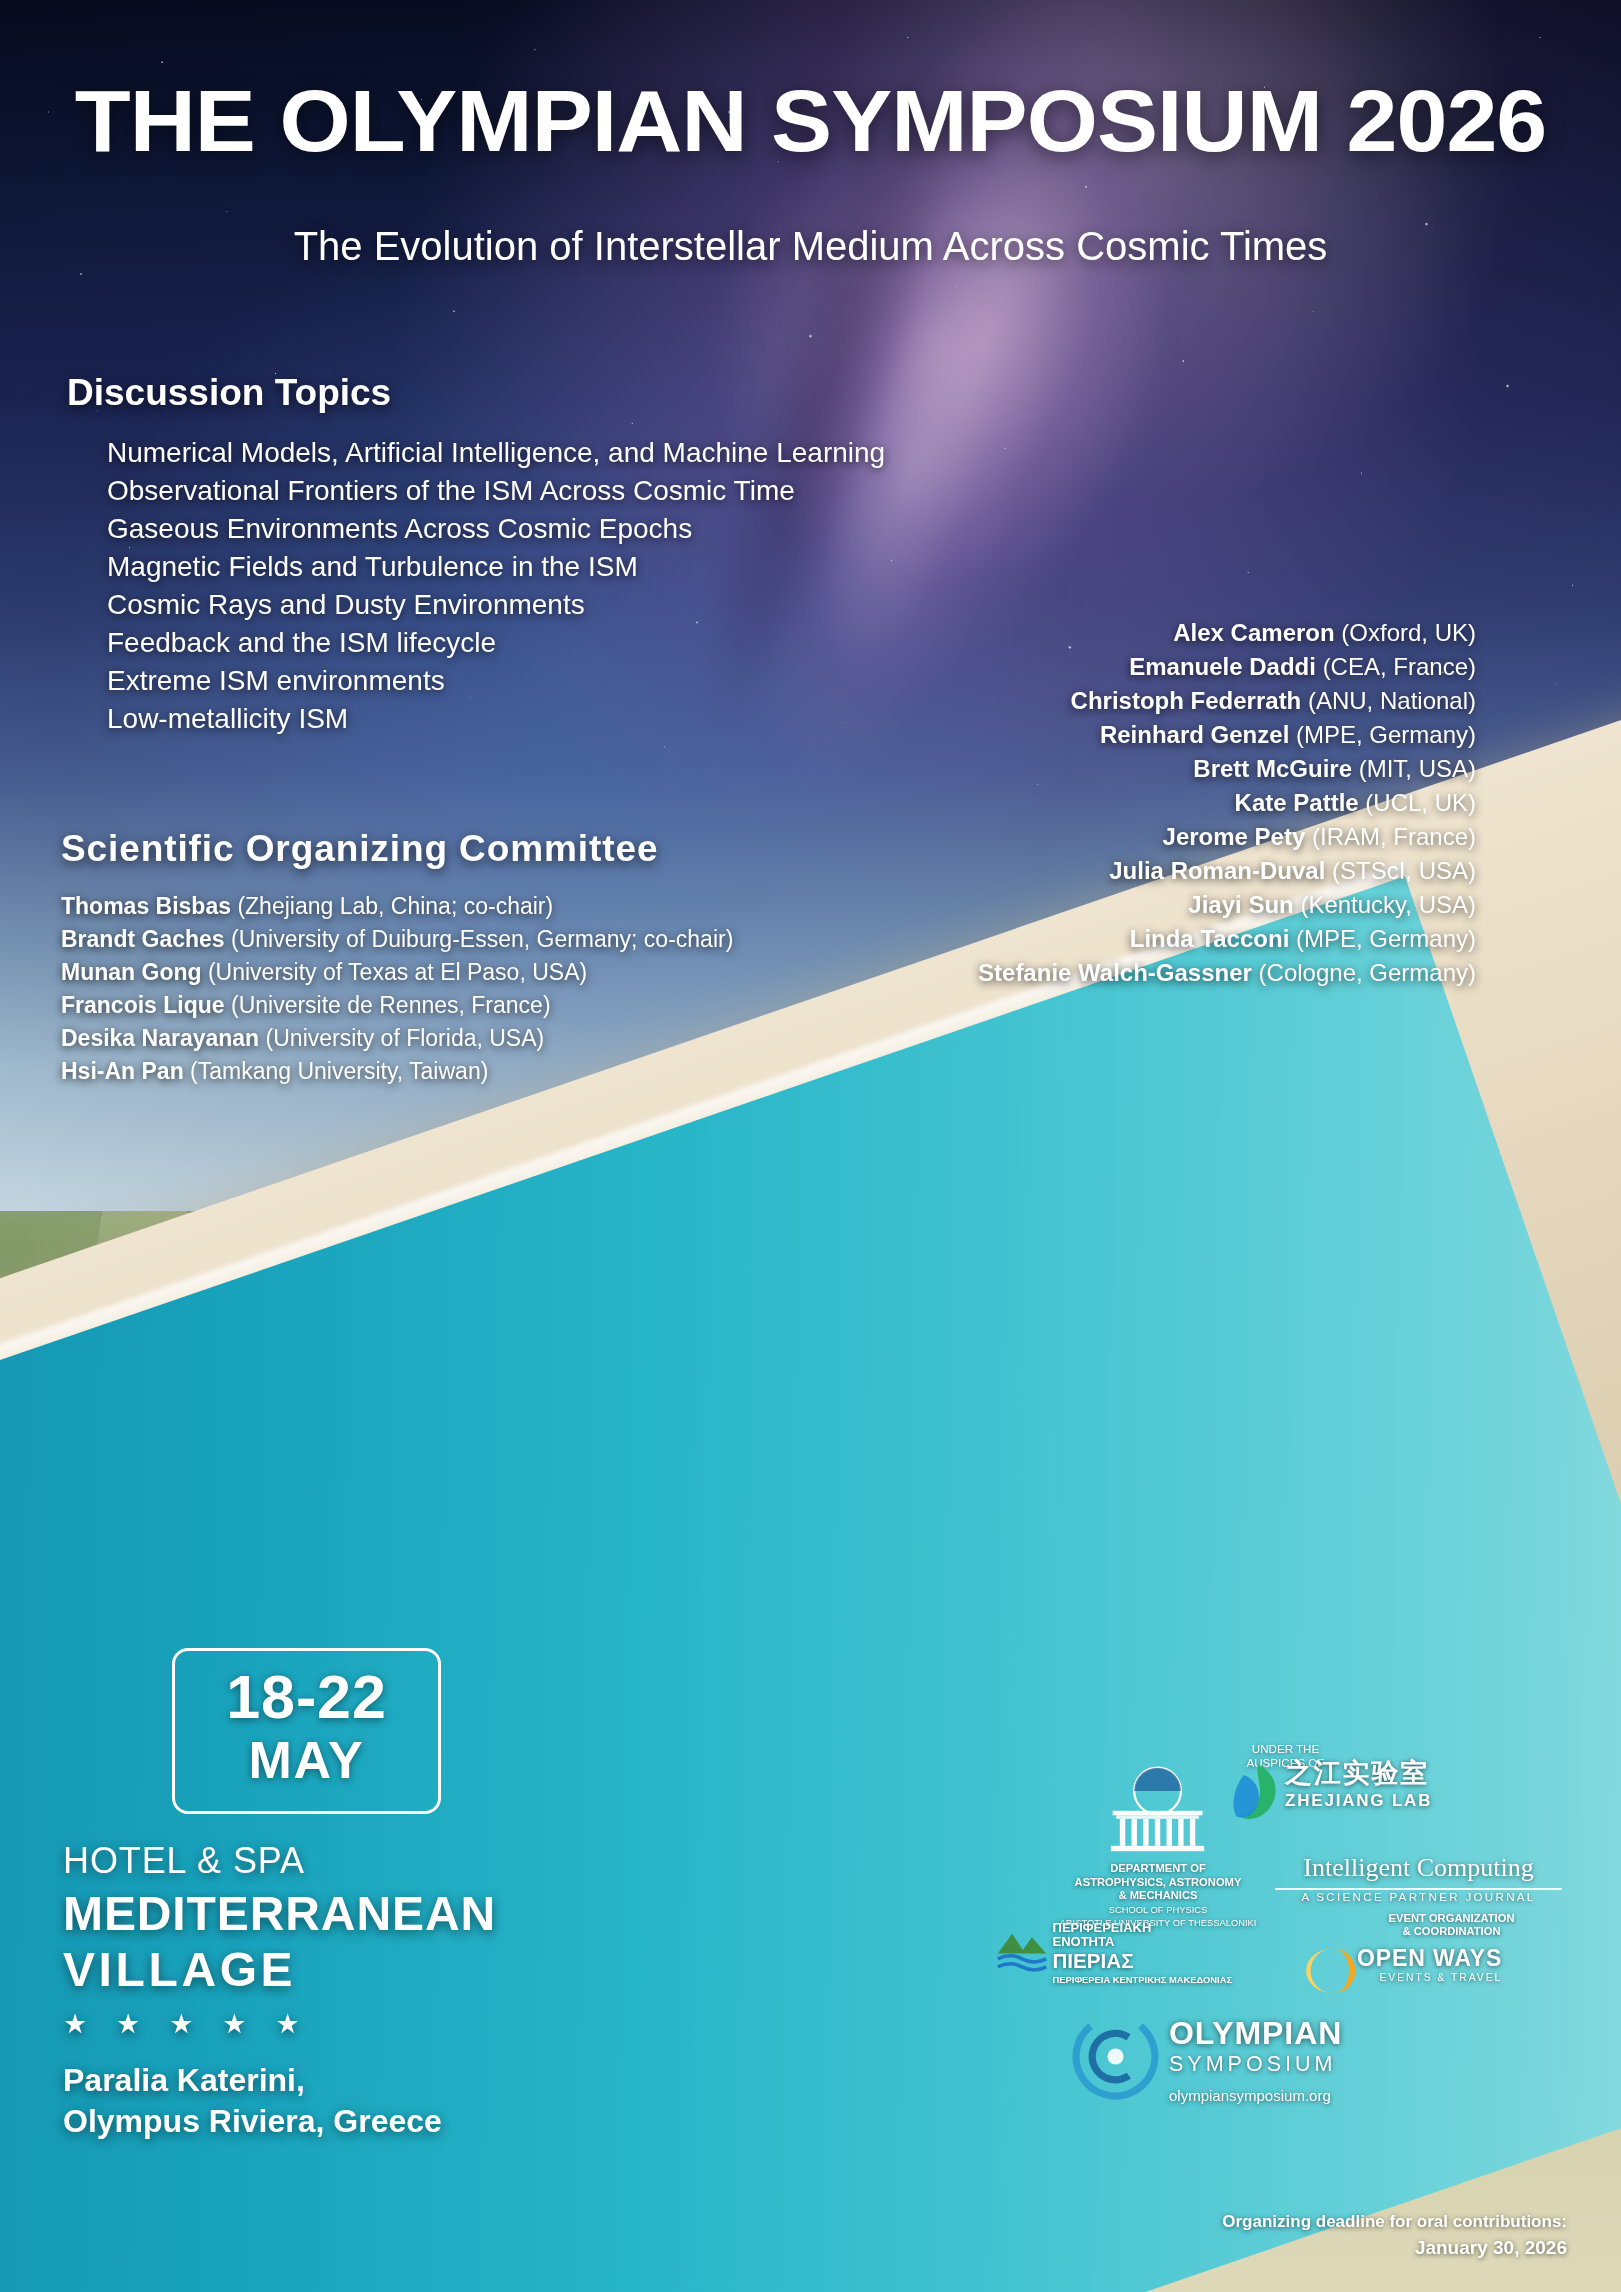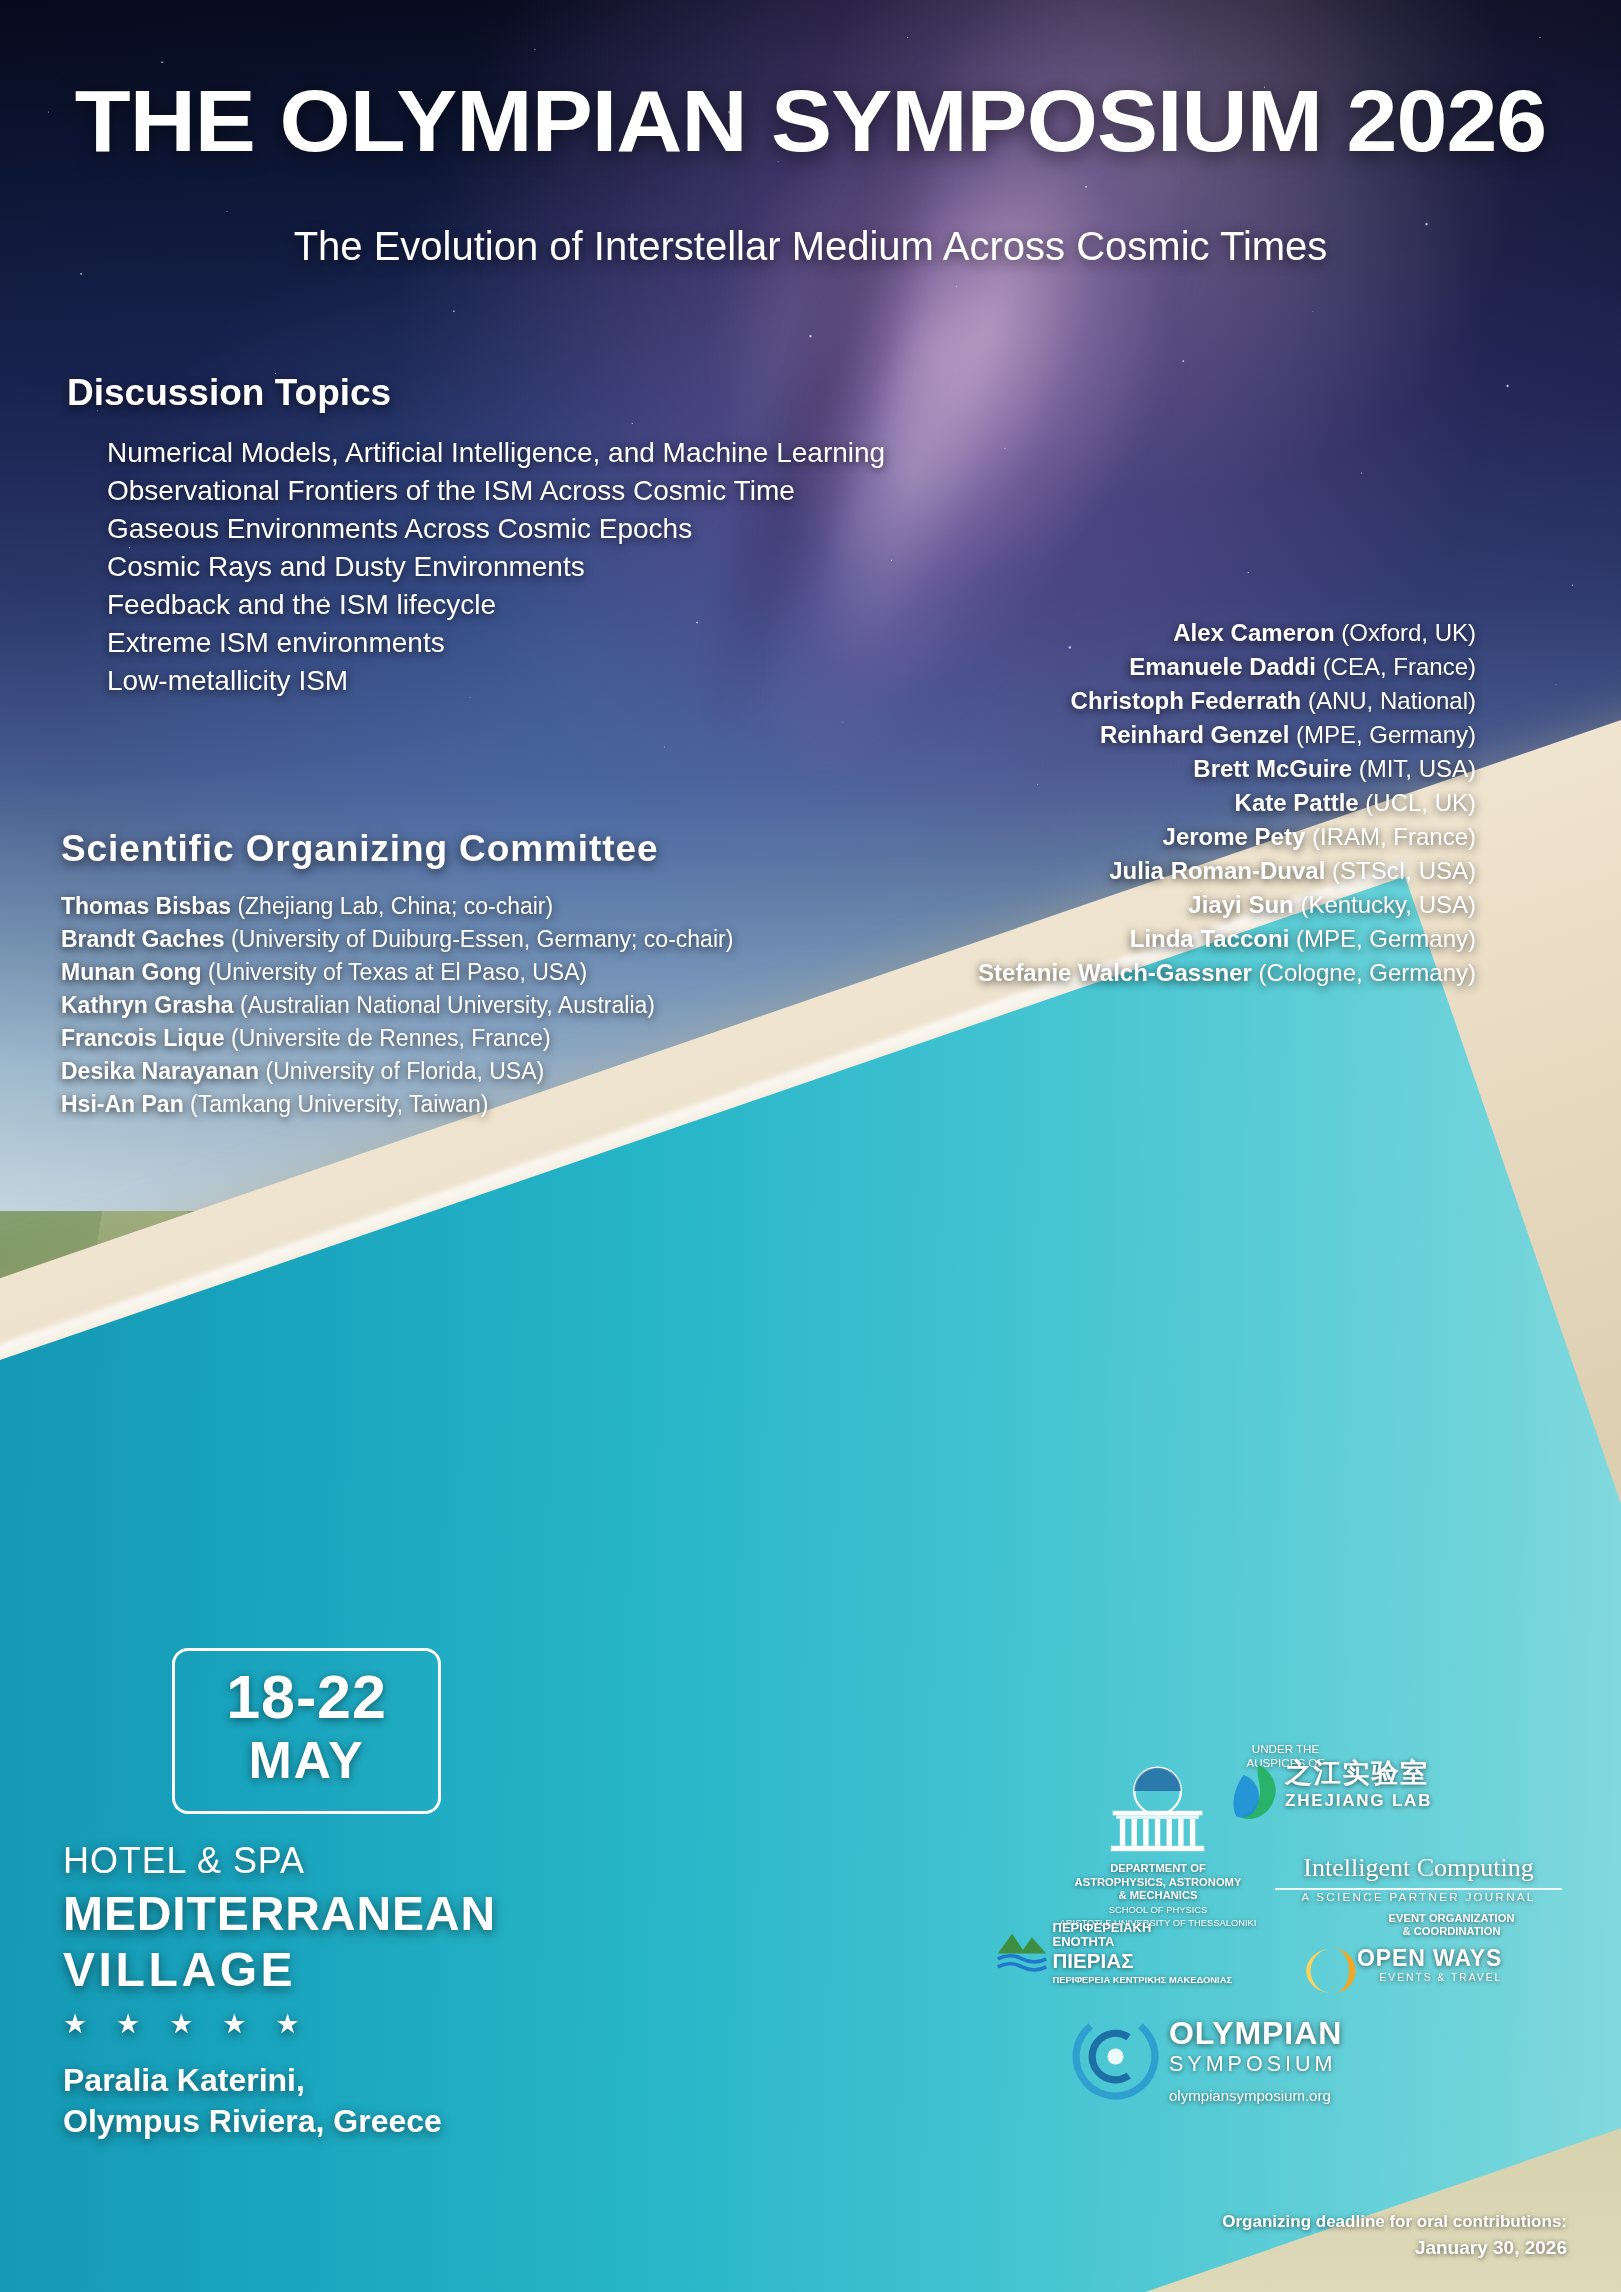--- a/index.html
+++ b/index.html
@@ -348,34 +348,34 @@
 
     <div class="title">THE OLYMPIAN SYMPOSIUM 2026</div>
     <div class="subtitle">The Evolution of Interstellar Medium Across Cosmic Times</div>
 
     <div class="topics">
       <div class="section-head">Discussion Topics</div>
       <ul>
         <li>Numerical Models, Artificial Intelligence, and Machine Learning</li>
         <li>Observational Frontiers of the ISM Across Cosmic Time</li>
         <li>Gaseous Environments Across Cosmic Epochs</li>
+        <li>Magnetic Fields and Turbulence in the ISM</li>
         <li>Cosmic Rays and Dusty Environments</li>
         <li>Feedback and the ISM lifecycle</li>
         <li>Extreme ISM environments</li>
         <li>Low-metallicity ISM</li>
       </ul>
     </div>
 
     <div class="soc">
       <div class="section-head">Scientific Organizing Committee</div>
       <ul>
         <li><b>Thomas Bisbas</b> <span>(Zhejiang Lab, China; co-chair)</span></li>
         <li><b>Brandt Gaches</b> <span>(University of Duiburg-Essen, Germany; co-chair)</span></li>
         <li><b>Munan Gong</b> <span>(University of Texas at El Paso, USA)</span></li>
-        <li><b>Kathryn Grasha</b> <span>(Australian National University, Australia)</span></li>
         <li><b>Francois Lique</b> <span>(Universite de Rennes, France)</span></li>
         <li><b>Desika Narayanan</b> <span>(University of Florida, USA)</span></li>
         <li><b>Hsi-An Pan</b> <span>(Tamkang University, Taiwan)</span></li>
       </ul>
     </div>
 
     <div class="speakers">
       <ul>
         <li><b>Alex Cameron</b> <span>(Oxford, UK)</span></li>
         <li><b>Emanuele Daddi</b> <span>(CEA, France)</span></li>

